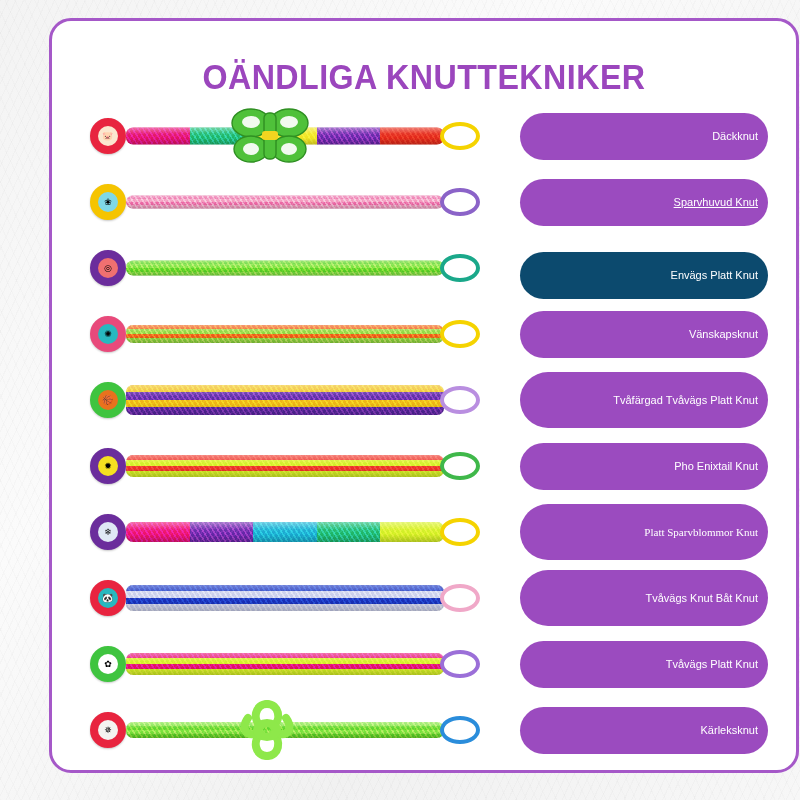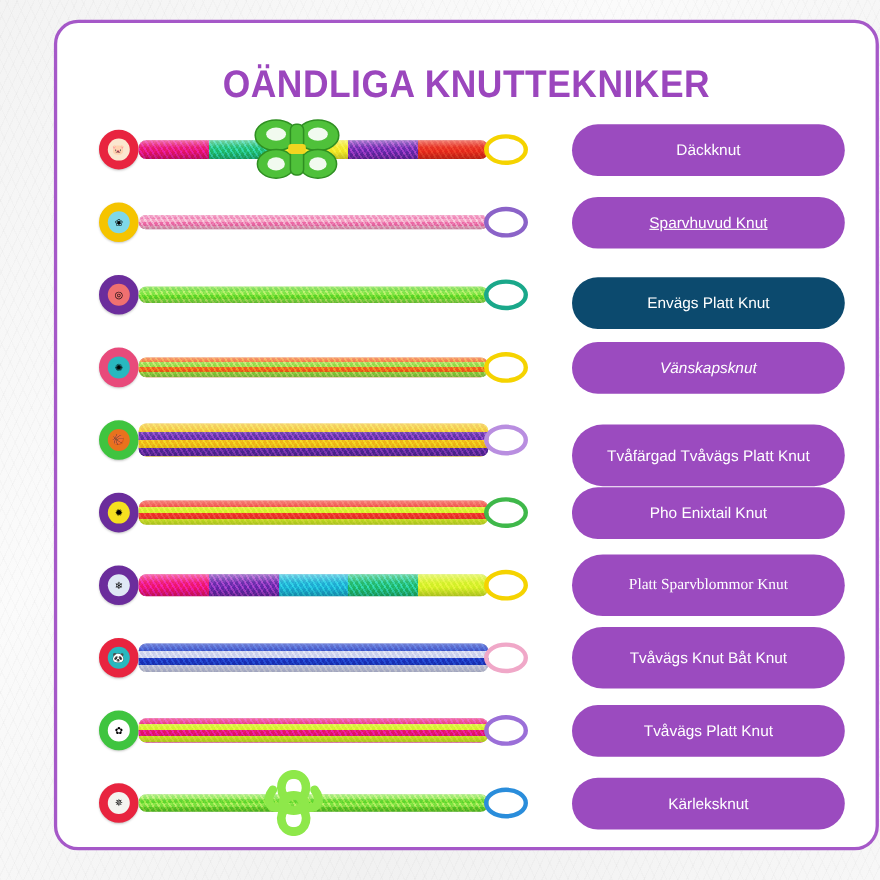--- a/index.html
+++ b/index.html
@@ -22,22 +22,22 @@
     color:#9b46bd;font-size:35px;font-weight:bold;letter-spacing:0.5px;
     transform:scaleX(0.92);transform-origin:center;
     font-family:"Liberation Sans","DejaVu Sans",sans-serif;
     white-space:nowrap;
   }
   
   #pills{position:absolute;left:443px;top:76px;width:288px;}
   .pill{
     position:absolute;left:25px;width:248px;
     background:#9b4bbf;border-radius:40px;
-    display:flex;align-items:center;justify-content:center;
-    color:#ffffff;font-size:14px;text-align:center;line-height:1.18;
+    display:flex;align-items:center;justify-content:flex-end;
+    color:#ffffff;font-size:11px;text-align:center;line-height:1.18;
     padding:0 10px;box-sizing:border-box;
   }
   
   #rows{position:absolute;left:0;top:76px;width:443px;}
   .row{position:absolute;left:0;width:443px;}
   .charm{
     position:absolute;left:38px;top:50%;transform:translateY(-50%);
     width:36px;height:36px;border-radius:50%;
     box-shadow:0 1px 2px rgba(0,0,0,0.22);
     display:flex;align-items:center;justify-content:center;
@@ -218,24 +218,24 @@
   <div id="pills">
       <div class="pill" style="height: 47px; top: 15.5px; background: rgb(155, 75, 191);">
         <span>Däckknut</span>
       </div>
       <div class="pill" style="height: 47px; top: 81.5px; background: rgb(155, 75, 191); text-decoration: underline;">
         <span>Sparvhuvud Knut</span>
       </div>
       <div class="pill" style="height: 47px; top: 155px; background: #0c4a6e;">
         <span>Envägs Platt Knut</span>
       </div>
-      <div class="pill" style="height: 47px; top: 213.5px; background: rgb(155, 75, 191); font-style: italic;">
+      <div class="pill" style="height: 47px; top: 213.5px; background: rgb(155, 75, 191);">
         <span>Vänskapsknut</span>
       </div>
-      <div class="pill" style="height: 56px; top: 289px; background: rgb(155, 75, 191);">
+      <div class="pill" style="height: 56px; top: 275px; background: rgb(155, 75, 191);">
         <span>Tvåfärgad Tvåvägs Platt Knut</span>
       </div>
       <div class="pill" style="height: 47px; top: 345.5px; background: rgb(155, 75, 191);">
         <span>Pho Enixtail Knut</span>
       </div>
       <div class="pill" style="height: 56px; top: 407px; background: rgb(155, 75, 191); font-family: Liberation Serif, serif;">
         <span>Platt Sparvblommor Knut</span>
       </div>
       <div class="pill" style="height: 56px; top: 473px; background: rgb(155, 75, 191);">
         <span>Tvåvägs Knut Båt Knut</span>

